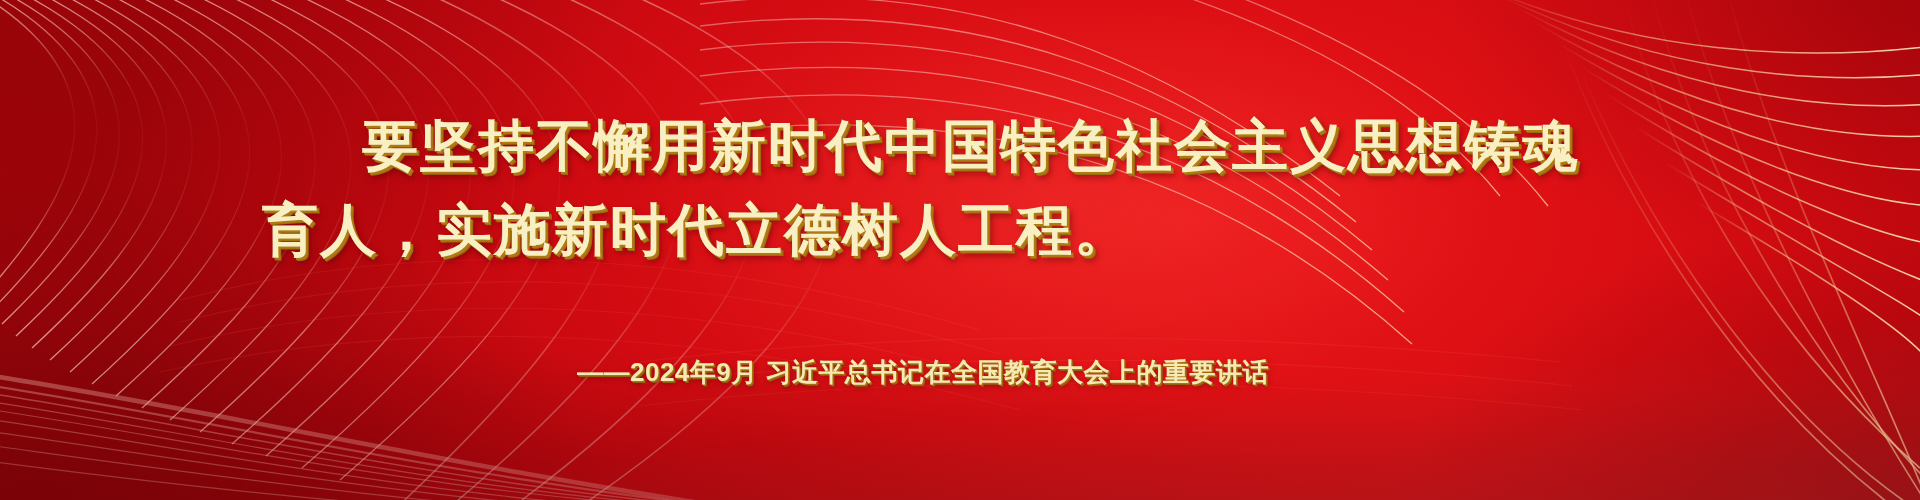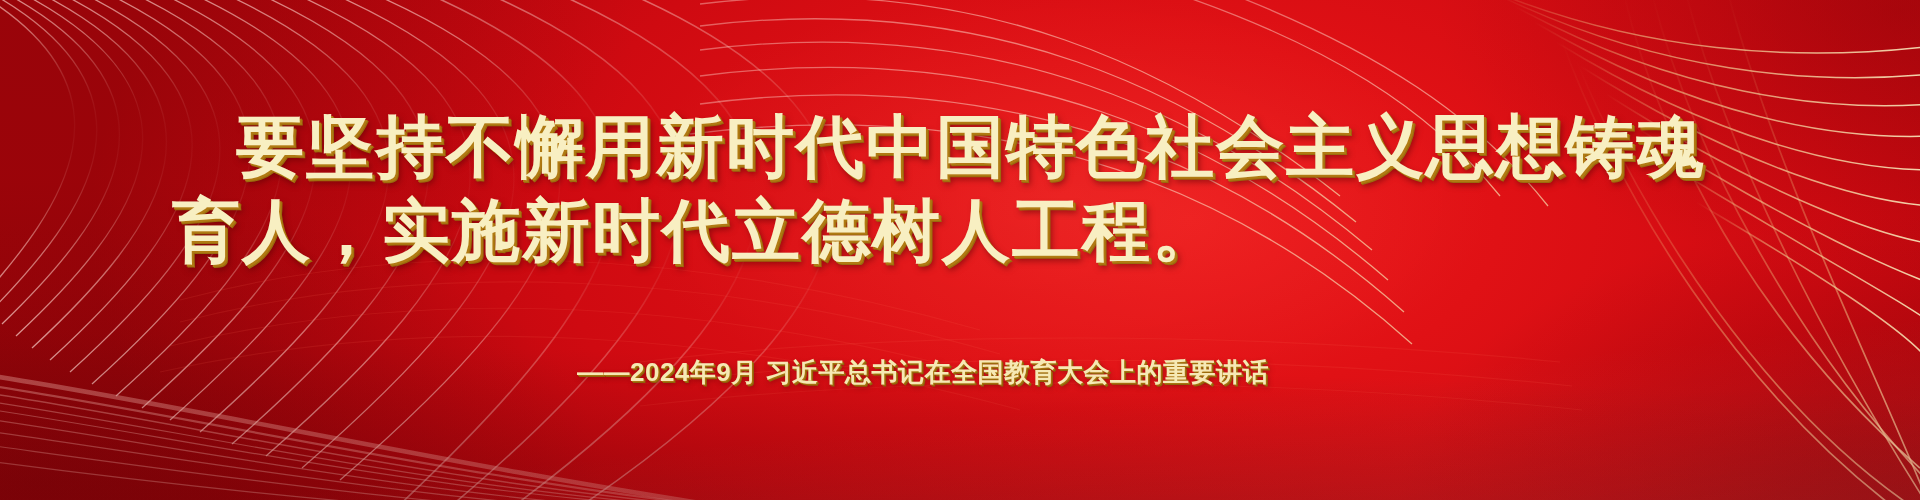--- a/index.html
+++ b/index.html
@@ -46,21 +46,21 @@
     position:absolute;
     inset:0;
     z-index:9;
   }
 
   .headline{
     position:absolute;
     left:0; right:16px;
     top:104px;
     text-align:center;
-    font-size:68px;
+    font-size:56px;
     line-height:84px;
     font-weight:700;
     letter-spacing:2px;
     color:#f8efc2;
     text-shadow:
       2px 2px 0 #b07a12,
       3px 3px 0 #9a6a0d,
       4px 5px 6px rgba(80,2,4,.55);
     white-space:nowrap;
   }

